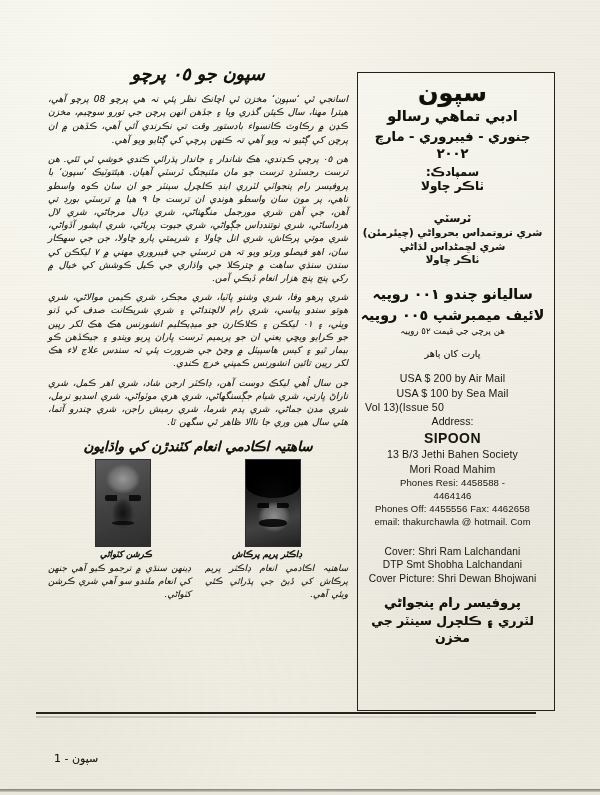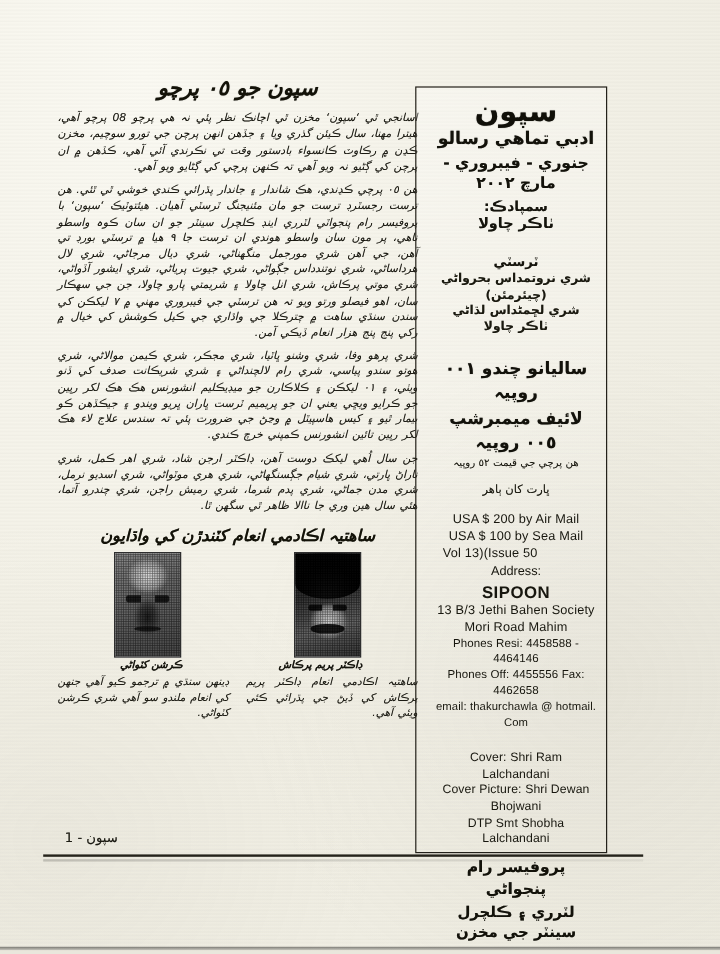--- a/index.html
+++ b/index.html
@@ -124,31 +124,31 @@
   
   .foot-rule{
     position:absolute;left:36px;top:712px;width:500px;height:0;
     border-top:2px solid #25231b;
   }
   .foot-rule:after{
     content:"";position:absolute;left:0;right:0;top:2px;height:2px;
     background:linear-gradient(90deg,rgba(0,0,0,.18),rgba(0,0,0,.05));
   }
   .folio{
-    position:absolute;left:54px;top:692px;
+    position:absolute;left:54px;top:752px;
     font-size:11px;color:#1b1a12;direction:rtl;
     text-shadow:0 0 .4px rgba(0,0,0,.4);
   }
 
   
   #masthead{
-    position:absolute;left:346px;top:72px;width:160px;height:639px;
+    position:absolute;left:357px;top:72px;width:198px;height:639px;
     border:1.6px solid #23211a;
     box-sizing:border-box;
-    padding:6px 8px 0 16px;
+    padding:6px 8px 0 1px;
     direction:rtl;text-align:center;
     background:linear-gradient(180deg,rgba(255,255,255,.28),rgba(255,255,255,0));
   }
   .mh-title{
     font-size:24px;font-weight:bold;line-height:1.05;margin:2px 0 1px 0;
     color:#100f08;letter-spacing:.5px;
     text-shadow:0 0 .8px rgba(0,0,0,.6);
   }
   .mh-sub{
     font-size:14.5px;font-weight:bold;line-height:1.25;margin:0 0 4px 0;
@@ -298,22 +298,22 @@
     <div class="en-line">13 B/3 Jethi Bahen Society</div>
     <div class="en-line">Mori Road Mahim</div>
     <div class="en-small">Phones Resi: 4458588 -</div>
     <div class="en-small">4464146</div>
     <div class="en-small">Phones Off: 4455556 Fax: 4462658</div>
     <div class="en-email">email: thakurchawla @ hotmail. Com</div>
 
     <div class="mh-gap"></div>
 
     <div class="en-credit">Cover: Shri Ram Lalchandani</div>
+    <div class="en-credit">DTP Smt Shobha Lalchandani</div>
     <div class="en-credit">Cover Picture: Shri Dewan Bhojwani</div>
-    <div class="en-credit">DTP Smt Shobha Lalchandani</div>
   </div>
 
   <div class="mh-foot-sd sd">پروفيسر رام پنجواڻي</div>
   <div class="mh-foot-sd2 sd">لٽرري ۽ ڪلچرل سينٽر جي مخزن</div>
 </div>
 
 <div class="foot-rule"></div>
 <div class="folio sd ink">سپون - 1</div>
 
 <div class="page-edge"></div>

